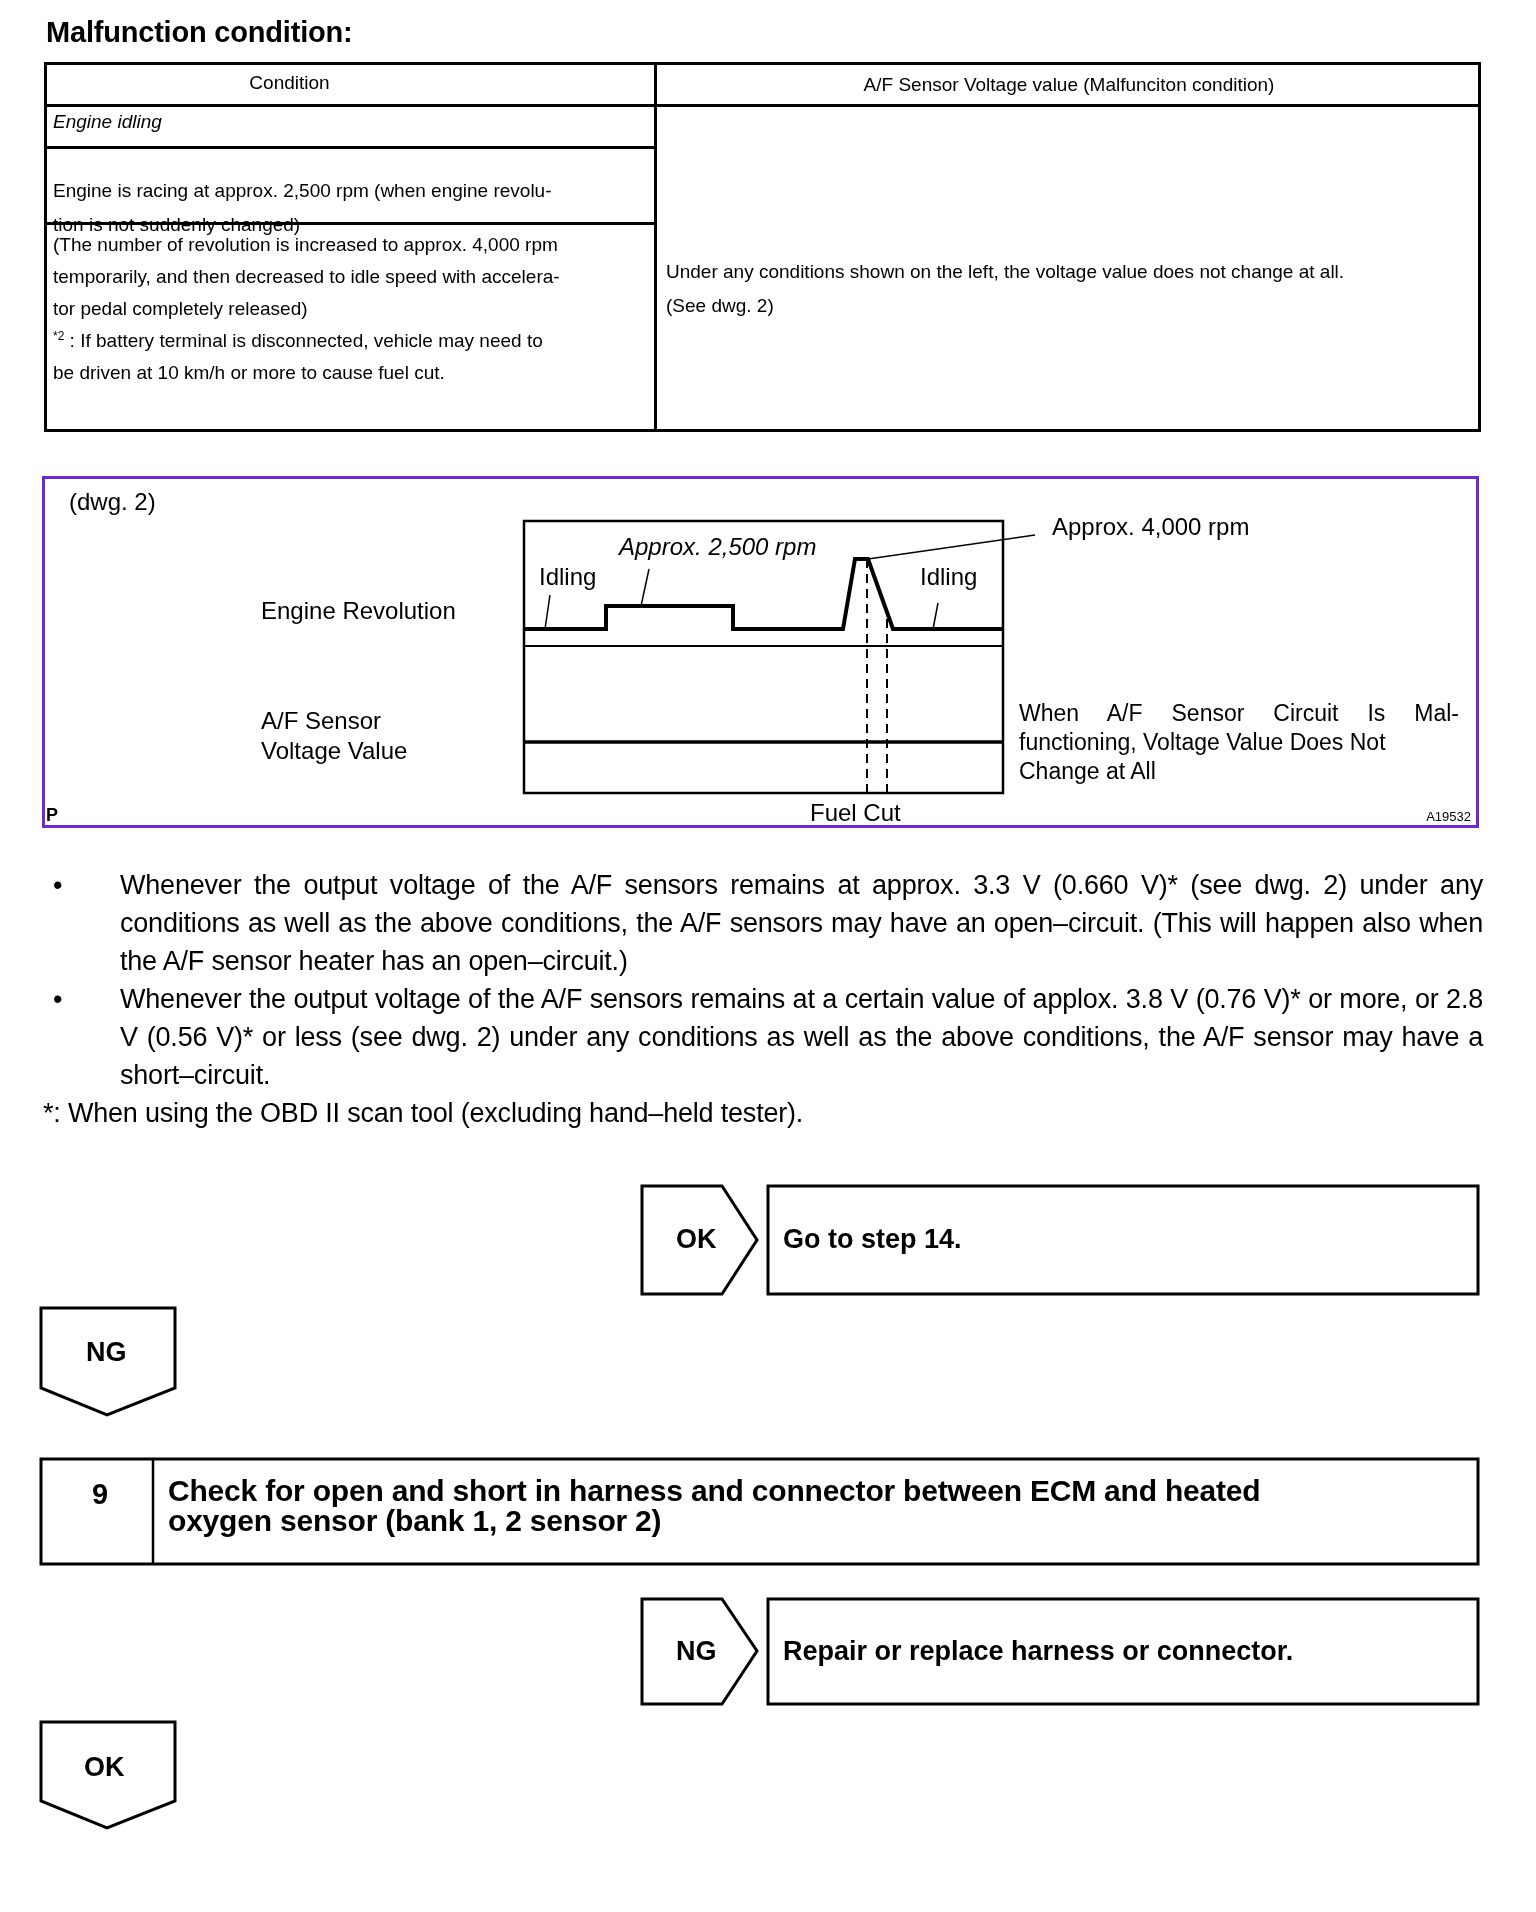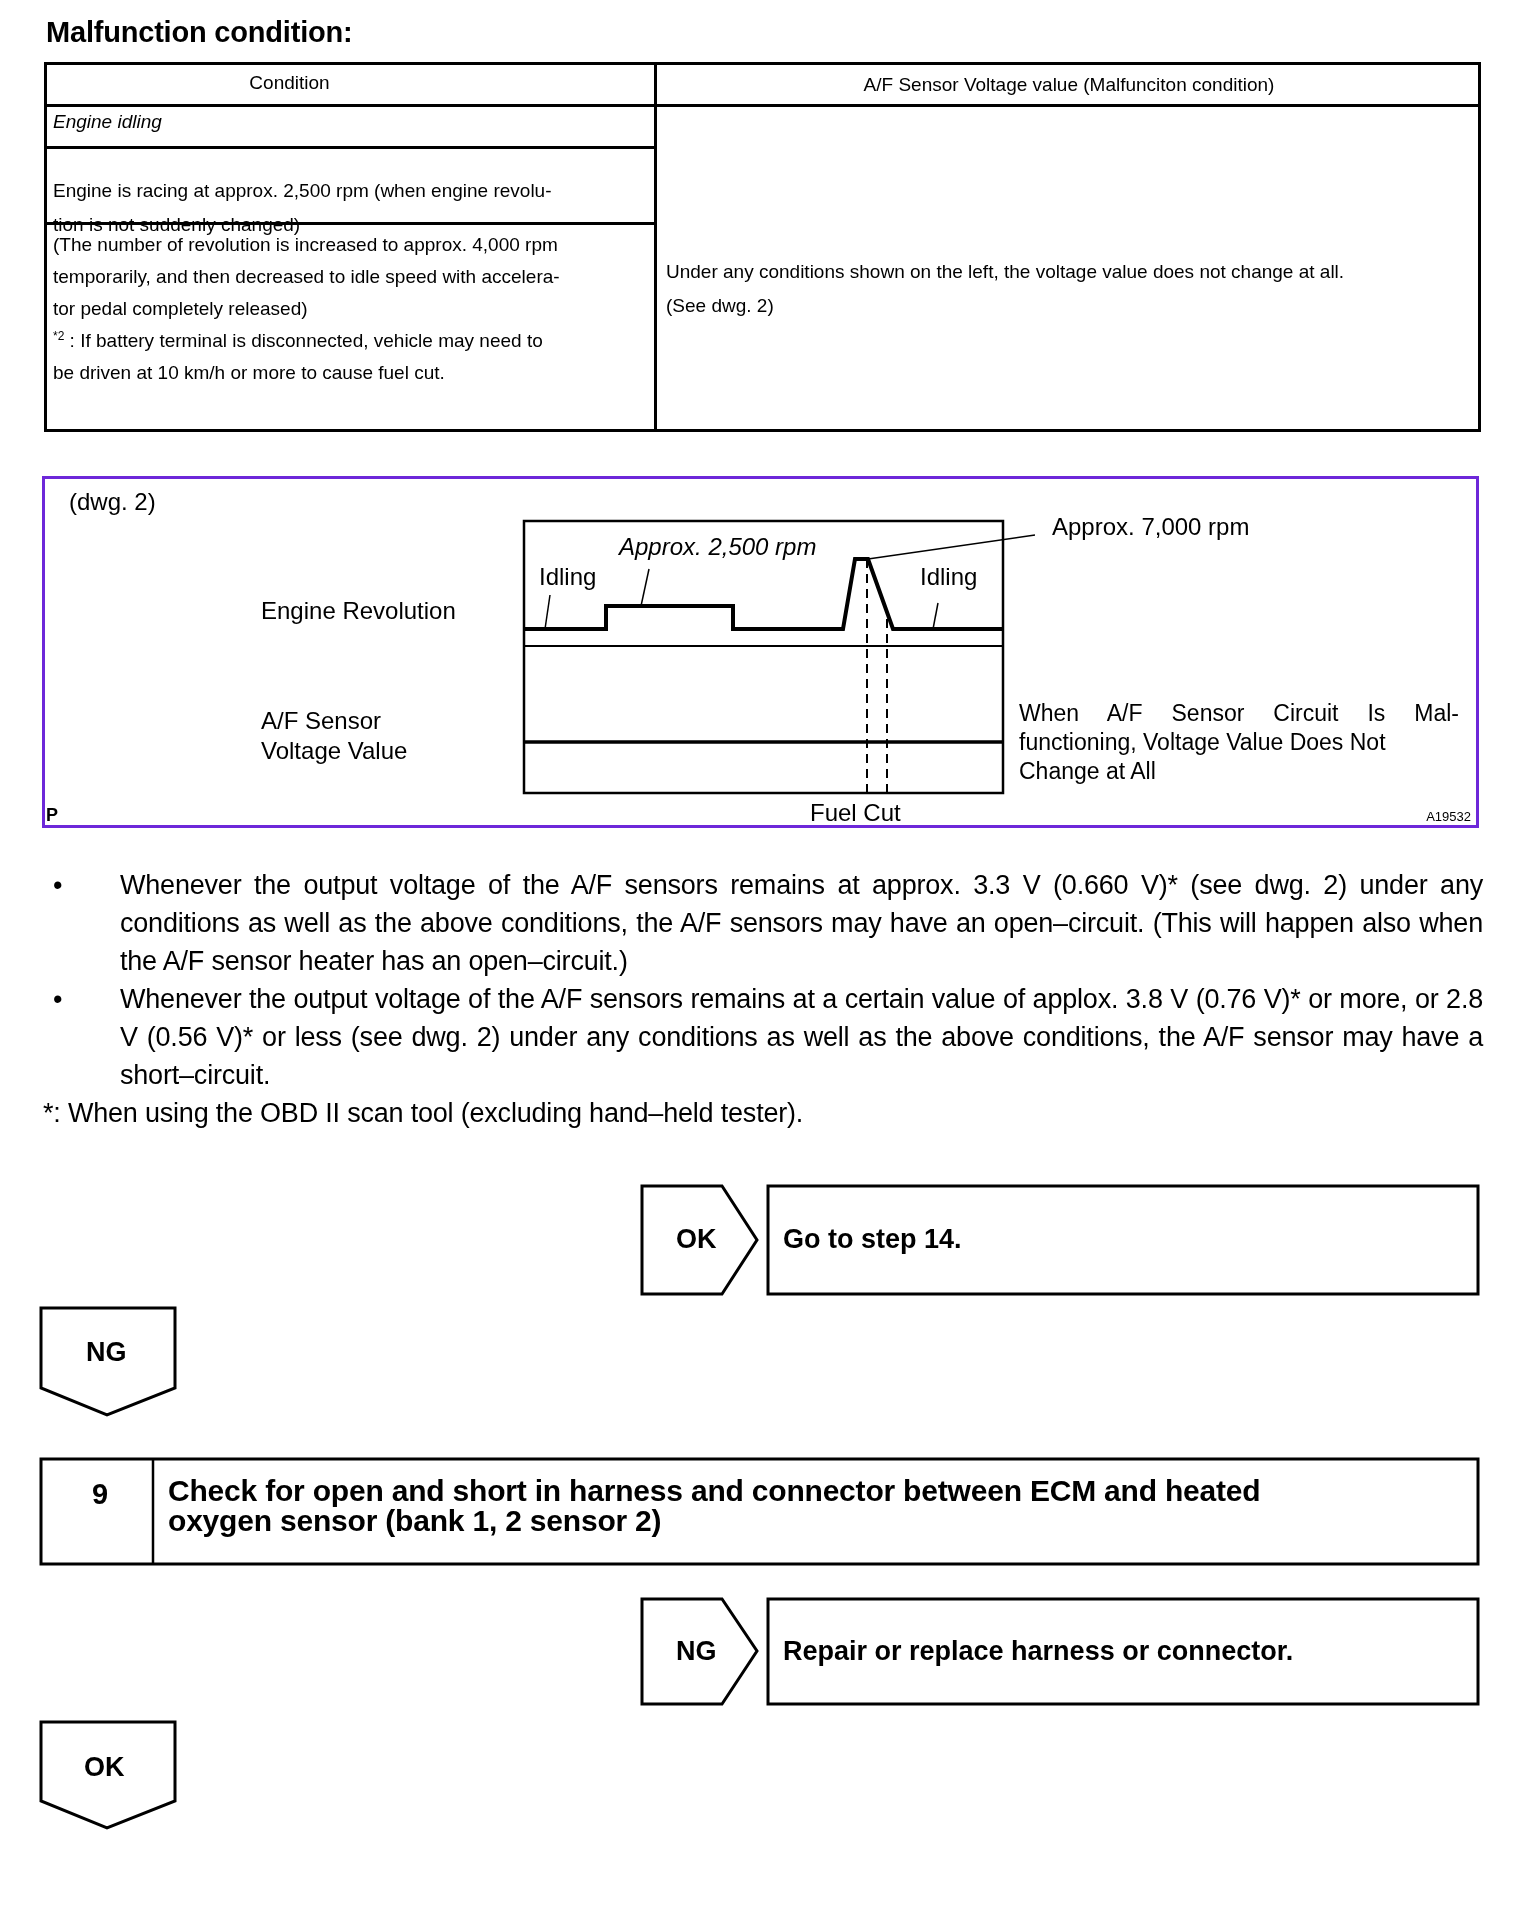--- a/index.html
+++ b/index.html
@@ -90,21 +90,21 @@
     <line x1="888" y1="150" x2="893" y2="124" stroke="#000" stroke-width="1.5"></line>
   </svg>
   <div class="abs dwg-label" style="left:24px; top:9px;">(dwg. 2)</div>
   <div class="abs dwg-label" style="left:216px; top:118px;">Engine Revolution</div>
   <div class="abs dwg-label" style="left:216px; top:227px; line-height:30px;">
     <div>A/F Sensor</div>
     <div>Voltage Value</div>
   </div>
   <div class="abs dwg-label" style="left:494px; top:84px;">Idling</div>
   <div class="abs dwg-label" style="left:574px; top:54px;font-style:italic;">Approx. 2,500 rpm</div>
-  <div class="abs dwg-label" style="left:1007px; top:34px;">Approx. 7,000 rpm</div>
+  <div class="abs dwg-label" style="left:1007px; top:34px;">Approx. 4,000 rpm</div>
   <div class="abs dwg-label" style="left:875px; top:84px;">Idling</div>
   <div class="abs dwg-label" style="left:765px; top:320px;">Fuel Cut</div>
   <div class="abs dwg-label" style="left:974px; top:220px; line-height:29px; width:440px; font-size:23px;">
     <div style="text-align:justify; text-align-last:justify;">When A/F Sensor Circuit Is Mal-</div>
     <div>functioning, Voltage Value Does Not</div>
     <div>Change at All</div>
   </div>
   <div class="abs" style="left:1px; top:326px; font-size:18px; font-weight:bold;">P</div>
   <div class="abs" style="right:5px; top:330px; font-size:13px;">A19532</div>
 </div>

